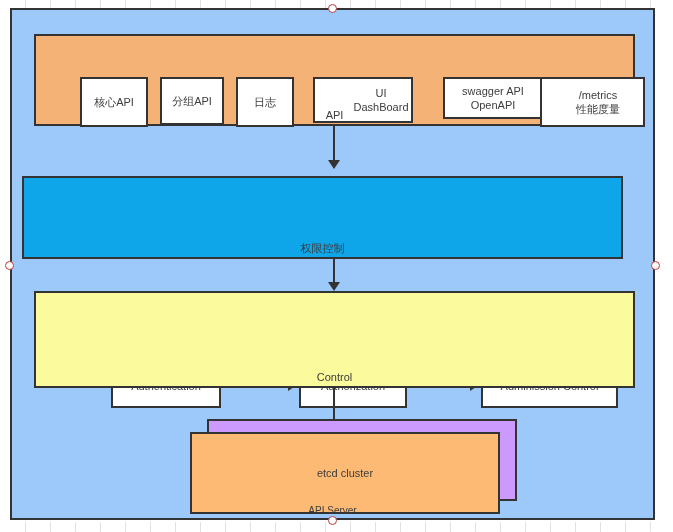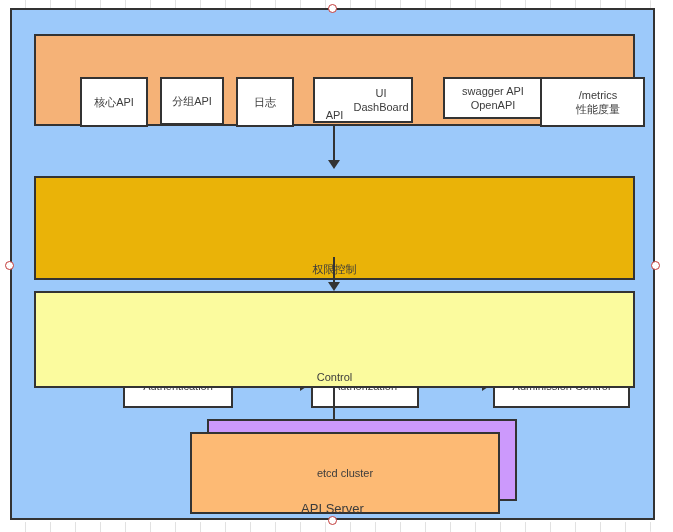--- a/index.html
+++ b/index.html
@@ -45,21 +45,21 @@
     box-sizing: border-box;
   }
 
   
   .band {
     position: absolute;
     border: 2px solid #333333;
     box-sizing: border-box;
   }
   .band-api     { left: 22px;  top: 24px;  width: 601px; height: 92px;  background: #f5b277; }
-  .band-auth    { left: 22px;  top: 166px; width: 601px; height: 104px;  background: #eab308; }
+  .band-auth    { left: 10px;  top: 166px; width: 601px; height: 83px;  background: #0ea5e9; }
   .band-registry{ left: 22px;  top: 281px; width: 601px; height: 97px;  background: #fbfb9e; }
 
   .band-label {
     position: absolute;
     left: 0;
     right: 0;
     bottom: 2px;
     text-align: center;
     font-size: 11px;
     color: #3c3c3c;
@@ -120,21 +120,21 @@
     justify-content: center;
     font-size: 11px;
     color: #3c3c3c;
   }
 
   .outer-label {
     position: absolute;
     left: 0; right: 0;
     bottom: 2px;
     text-align: center;
-    font-size: 13px;
+    font-size: 10px;
     color: #3c3c3c;
   }
 
   
   .vline {
     position: absolute;
     width: 2px;
     background: #333333;
   }
   .hline {

